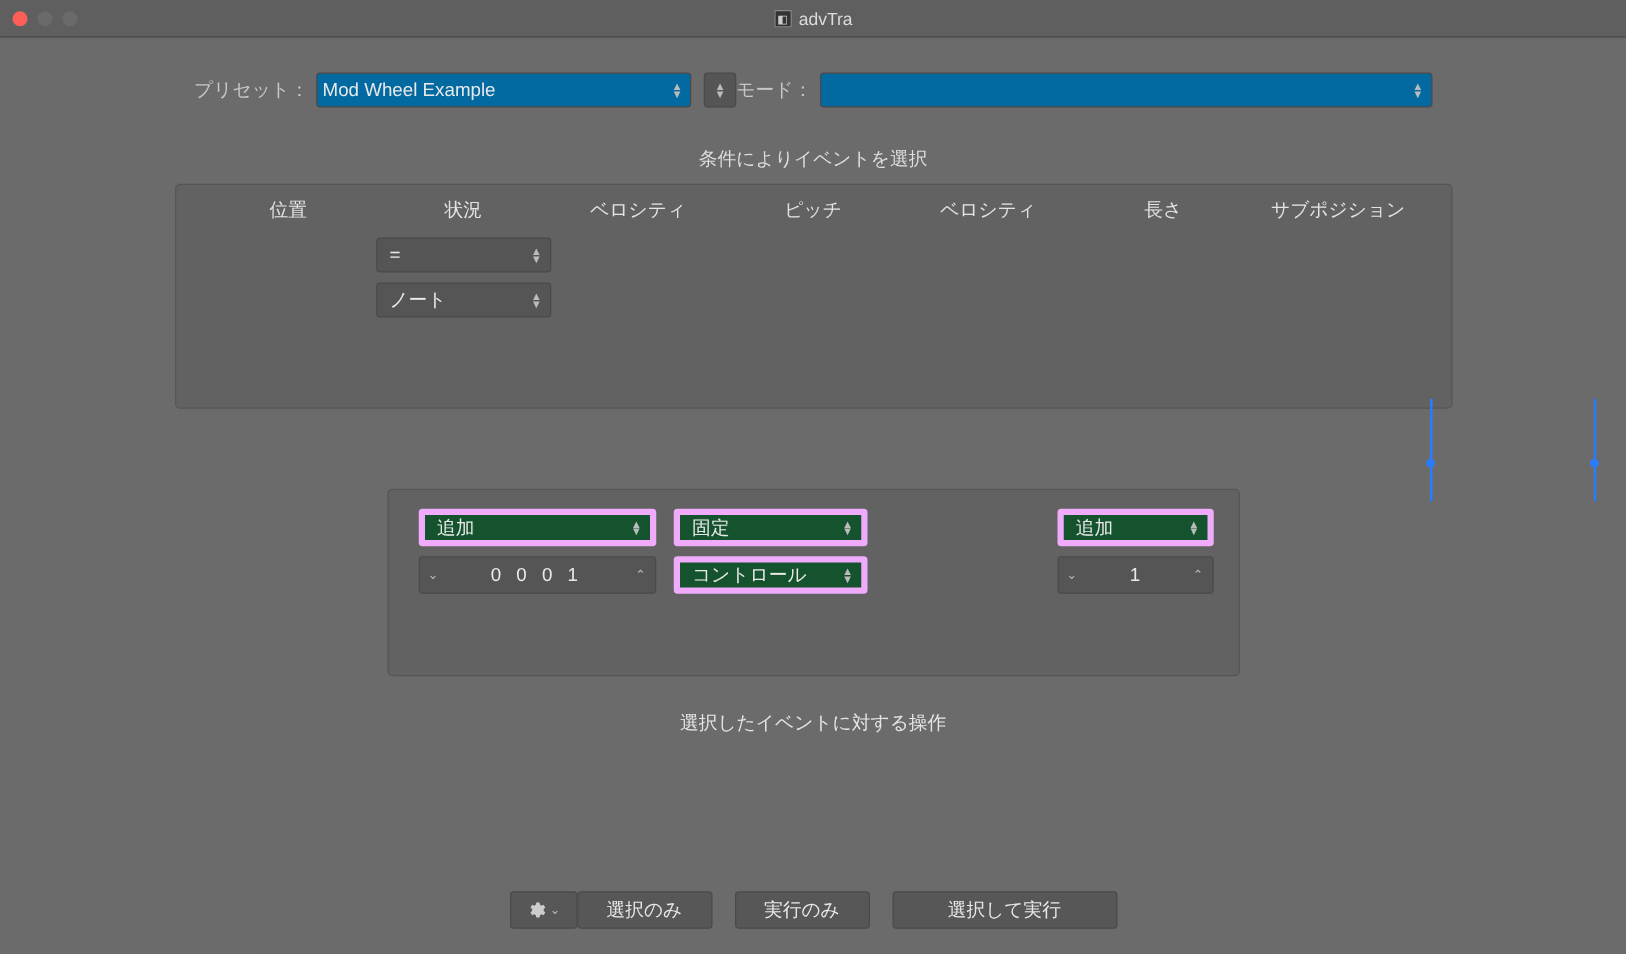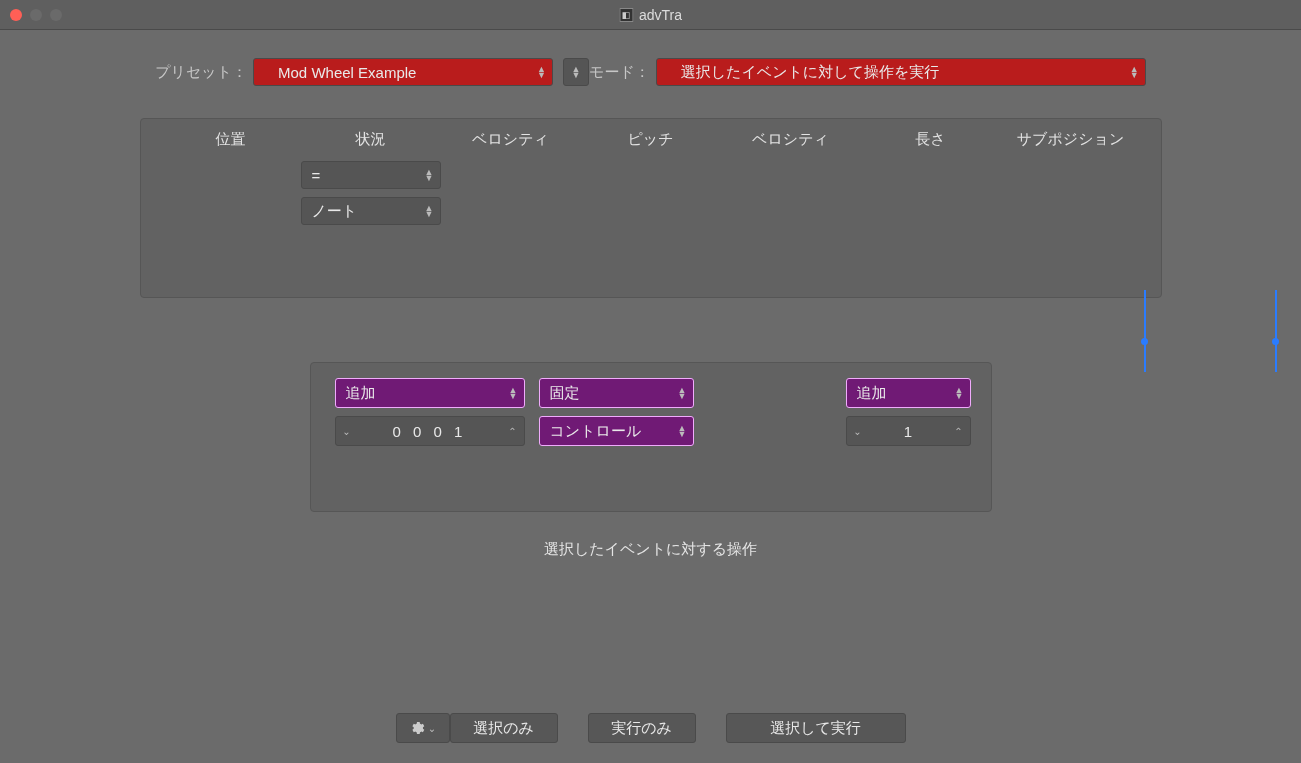--- a/index.html
+++ b/index.html
@@ -70,27 +70,27 @@
   .top-left, .top-right {
     display: flex;
     align-items: center;
     gap: 6px;
   }
   .label {
     color: #c7c7c7;
   }
 
   .select {
-    background: #b91c1c;
+    background: #0369a1;
     border: 1px solid #4a4a4a;
     border-radius: 3px;
     height: 28px;
     display: inline-flex;
     align-items: center;
-    padding: 0 24px;
+    padding: 0 4px;
     color: #e9e9e9;
     position: relative;
   }
   .select.w300 { width: 300px; }
   .select.w500 { width: 490px; }
   .select .arrows {
     position: absolute;
     right: 6px;
     top: 50%;
     transform: translateY(-50%);
@@ -203,22 +203,22 @@
     gap: 14px;
     padding-left: 4px;
     padding-top: 4px;
   }
   .action-col {
     display: flex;
     flex-direction: column;
     gap: 8px;
   }
   .action-select {
-    background: #701a75;
-    border: 1px solid #f0abfc;
+    background: #14532d;
+    border: 5px solid #f0abfc;
     border-radius: 3px;
     height: 30px;
     display: inline-flex;
     align-items: center;
     padding: 0 10px;
     color: #e9e9e9;
     position: relative;
   }
   .action-select .arrows {
     position: absolute;
@@ -281,21 +281,21 @@
     height: 30px;
     width: 54px;
     display: flex;
     align-items: center;
     justify-content: center;
     gap: 3px;
     color: #ccc;
   }
   .gear-btn svg { width: 16px; height: 16px; fill: #ccc; }
   .spacer { flex: 1; }
-  .action-buttons { display: flex; gap: 30px; }
+  .action-buttons { display: flex; gap: 18px; }
   .btn {
     background: #575757;
     border: 1px solid #4a4a4a;
     border-radius: 3px;
     height: 30px;
     padding: 0 20px;
     display: flex;
     align-items: center;
     justify-content: center;
     color: #e8e8e8;
@@ -337,29 +337,29 @@
           </span>
       </div>
       <div class="split-arrow-btn">
         <span>▲</span>
           <span>▼</span>
       </div>
     </div>
     <div class="top-right">
       <span class="label">モード：</span>
       <div class="select w500">
-        <span>選択したイベントに対して操作を実行</span>
         <span class="arrows">
             <span>▲</span>
             <span>▼</span>
           </span>
       </div>
     </div>
   </div>
 
+  <div class="section-title">条件によりイベントを選択</div>
 
   <div class="panel conditions">
     <div class="col-headers">
       <div>位置</div>
       <div>状況</div>
       <div>ベロシティ</div>
       <div>ピッチ</div>
       <div>ベロシティ</div>
       <div>長さ</div>
       <div>サブポジション</div>

